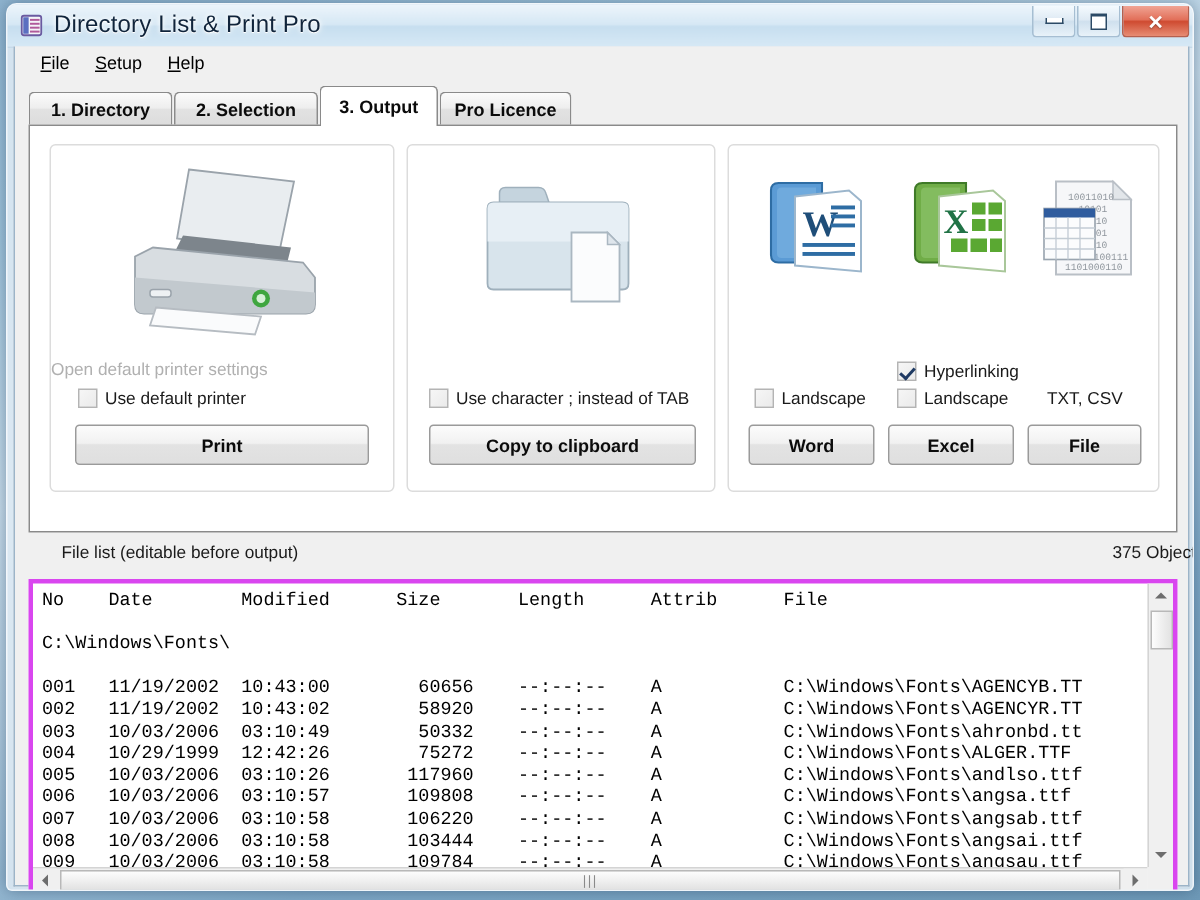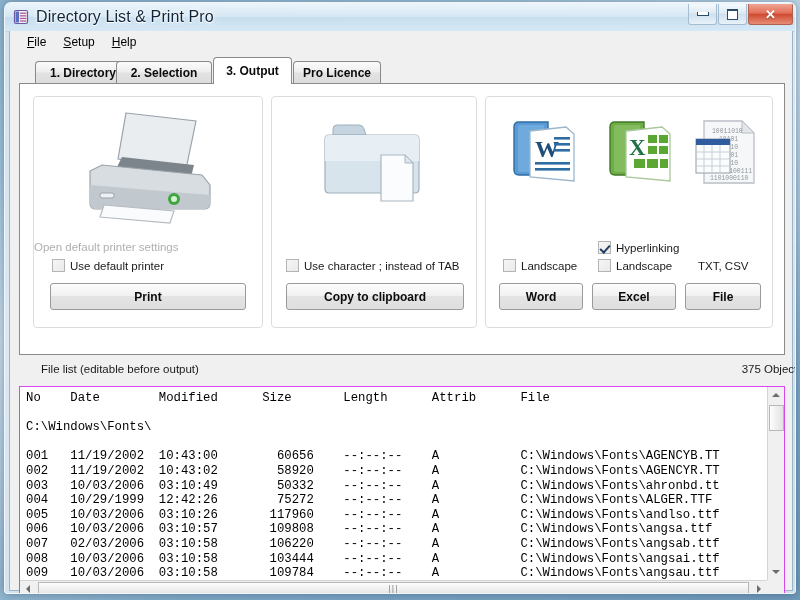--- a/index.html
+++ b/index.html
@@ -179,21 +179,21 @@
     position: absolute; left: 11px; top: 332px;
     width: 762px; height: 18px; margin-left: 20px;
   }
   .fl-title { position: absolute; left: 0; top: 0; font-size: 11.5px; color: #1a1a1a; }
   .fl-count { position: absolute; right: 0; top: 0; font-size: 11.5px; color: #1a1a1a; }
 
   .listbox {
     position: absolute; left: 9px; top: 355px;
     width: 766px; height: 212px;
     background: #ffffff;
-    border: 1px solid #d946ef;
+    border: 3px solid #d946ef;
     box-sizing: border-box;
     overflow: hidden;
   }
   .list-inner {
     position: absolute; left: 0; top: 0;
     right: 17px; bottom: 17px;
     overflow: hidden;
     padding: 4px 0 0 6px;
     box-sizing: border-box;
   }
@@ -281,21 +281,21 @@
 
   <div class="client">
 
     <div class="menubar">
       <div class="menu-item"><u>F</u>ile</div>
       <div class="menu-item"><u>S</u>etup</div>
       <div class="menu-item"><u>H</u>elp</div>
     </div>
 
     <div class="tabstrip">
-      <div class="tab" style="left:0; width:96px;margin-left:16px;">
+      <div class="tab" style="left:0; width:96px;">
         <span>1. Directory</span>
       </div>
       <div class="tab" style="left:97px; width:96px;">
         <span>2. Selection</span>
       </div>
       <div class="tab active" style="left:194px; width:79px;">
         <span>3. Output</span>
       </div>
       <div class="tab" style="left:274px; width:88px;">
         <span>Pro Licence</span>
@@ -444,21 +444,21 @@
         <div class="mono" style="height:14.6px;"></div>
         <div class="mono">C:\Windows\Fonts\</div>
         <div class="mono" style="height:14.6px;"></div>
         <div id="rows-container">
             <div class="mono">001   11/19/2002  10:43:00        60656    --:--:--    A           C:\Windows\Fonts\AGENCYB.TT</div>
             <div class="mono">002   11/19/2002  10:43:02        58920    --:--:--    A           C:\Windows\Fonts\AGENCYR.TT</div>
             <div class="mono">003   10/03/2006  03:10:49        50332    --:--:--    A           C:\Windows\Fonts\ahronbd.tt</div>
             <div class="mono">004   10/29/1999  12:42:26        75272    --:--:--    A           C:\Windows\Fonts\ALGER.TTF</div>
             <div class="mono">005   10/03/2006  03:10:26       117960    --:--:--    A           C:\Windows\Fonts\andlso.ttf</div>
             <div class="mono">006   10/03/2006  03:10:57       109808    --:--:--    A           C:\Windows\Fonts\angsa.ttf</div>
-            <div class="mono">007   02/03/2006  03:10:58       106220    --:--:--    A           C:\Windows\Fonts\angsab.ttf</div>
+            <div class="mono">007   10/03/2006  03:10:58       106220    --:--:--    A           C:\Windows\Fonts\angsab.ttf</div>
             <div class="mono">008   10/03/2006  03:10:58       103444    --:--:--    A           C:\Windows\Fonts\angsai.ttf</div>
             <div class="mono">009   10/03/2006  03:10:58       109784    --:--:--    A           C:\Windows\Fonts\angsau.ttf</div>
           </div>
       </div>
 
       <div class="vscroll">
         <div class="sb-btn" style="left:0; top:0;">
           <span class="arrow up"></span>
         </div>
         <div class="thumb" style="left:1px; top:18px; width:15px; height:26px;"></div>

